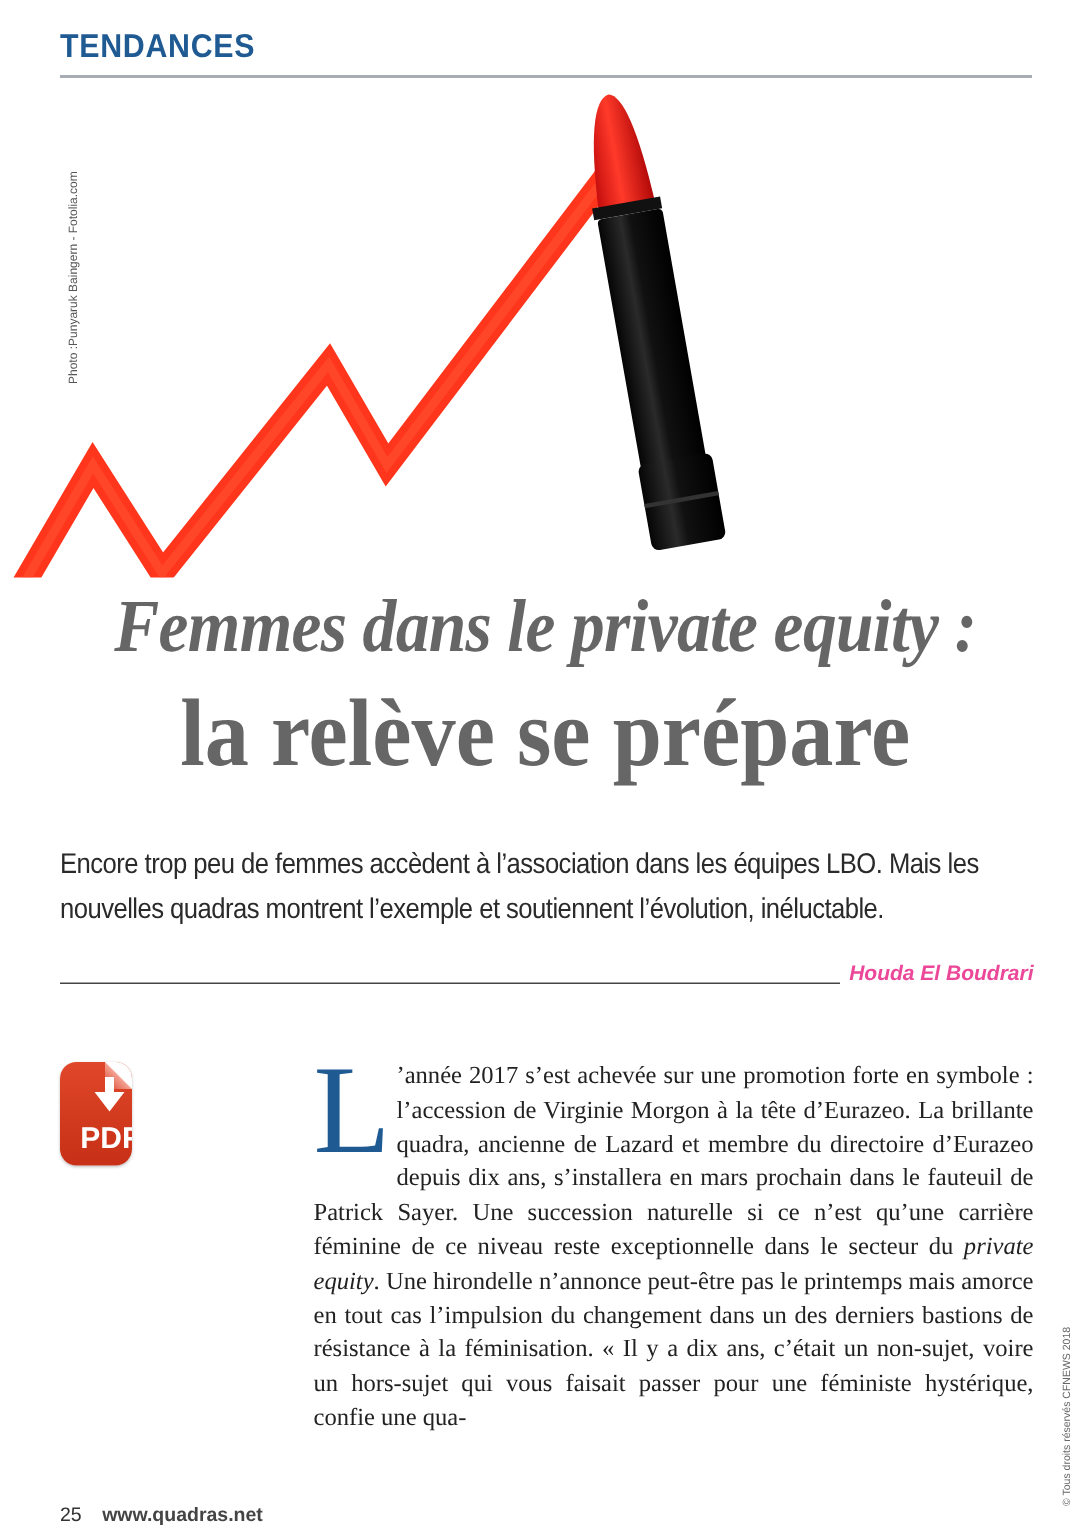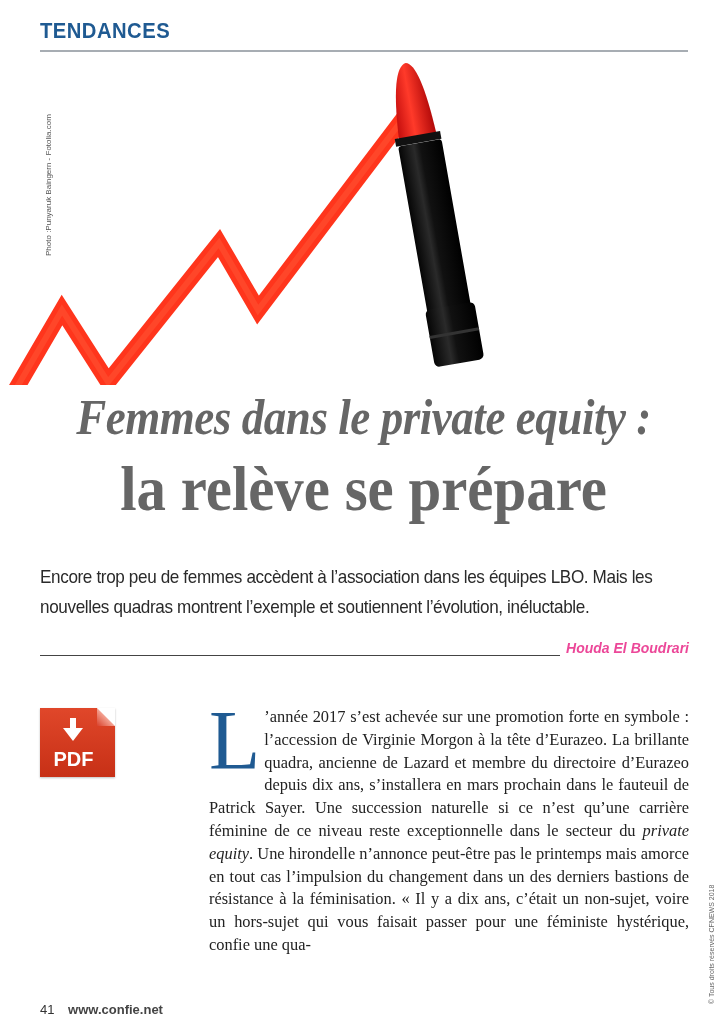--- a/index.html
+++ b/index.html
@@ -49,23 +49,23 @@
     .byline-rule {
       position: absolute; left: 40px; top: 655px; width: 520px; height: 1px; background: #444;
     }
     .byline {
       position: absolute; right: 38px; top: 640px;
       font-family: "Liberation Sans", sans-serif; font-style: italic; font-weight: bold;
       font-size: 14px; color: #ec4899;
     }
 
     .pdf-button {
-      position: absolute; left: 40px; top: 708px; width: 75px; height: 69px;
+      position: absolute; left: 40px; top: 708px; width: 48px; height: 69px;
       background: linear-gradient(180deg, #e0472a 0%, #c73016 100%);
-      border-radius: 0; cursor: pointer; overflow: hidden;
+      border-radius: 11px; cursor: pointer; overflow: hidden;
       box-shadow: 0 1px 2px rgba(0,0,0,0.25);
     }
     .pdf-button .fold {
       position: absolute; right: 0; top: 0; width: 18px; height: 18px;
       background: linear-gradient(225deg, #ffffff 48%, #f3a090 52%, #d9402a 100%);
     }
     .pdf-button .arrow { position: absolute; left: 20px; top: 9px; width: 26px; height: 26px; }
     .pdf-button .pdf-label {
       position: absolute; left: 0; width: 67px; top: 40px; text-align: center;
       color: #fff; font-weight: bold; font-size: 20px; font-family: "Liberation Sans", sans-serif;
@@ -143,15 +143,15 @@
   <div class="pdf-label">PDF</div>
 </div>
 
 <div class="body-text">
   <span class="drop-cap">L</span><span>’année 2017 s’est achevée sur une promotion forte en symbole : l’accession de Virginie Morgon à la tête d’Eurazeo. La brillante quadra, ancienne de Lazard et membre du directoire d’Eurazeo depuis dix ans, s’installera en mars prochain dans le fauteuil de Patrick Sayer. Une succession naturelle si ce n’est qu’une carrière féminine de ce niveau reste exceptionnelle dans le secteur du </span><em>private equity</em><span>. Une hirondelle n’annonce peut-être pas le printemps mais amorce en tout cas l’impulsion du changement dans un des derniers bastions de résistance à la féminisation. « Il y a dix ans, c’était un non-sujet, voire un hors-sujet qui vous faisait passer pour une féministe hystérique, confie une qua-</span>
 </div>
 
 <div class="copyright">© Tous droits réservés CFNEWS 2018</div>
 
 <div class="footer">
-  <span class="page-number">41</span>
-  <span class="site">www.confie.net</span>
+  <span class="page-number">25</span>
+  <span class="site">www.quadras.net</span>
 </div>
 
 </body></html>

